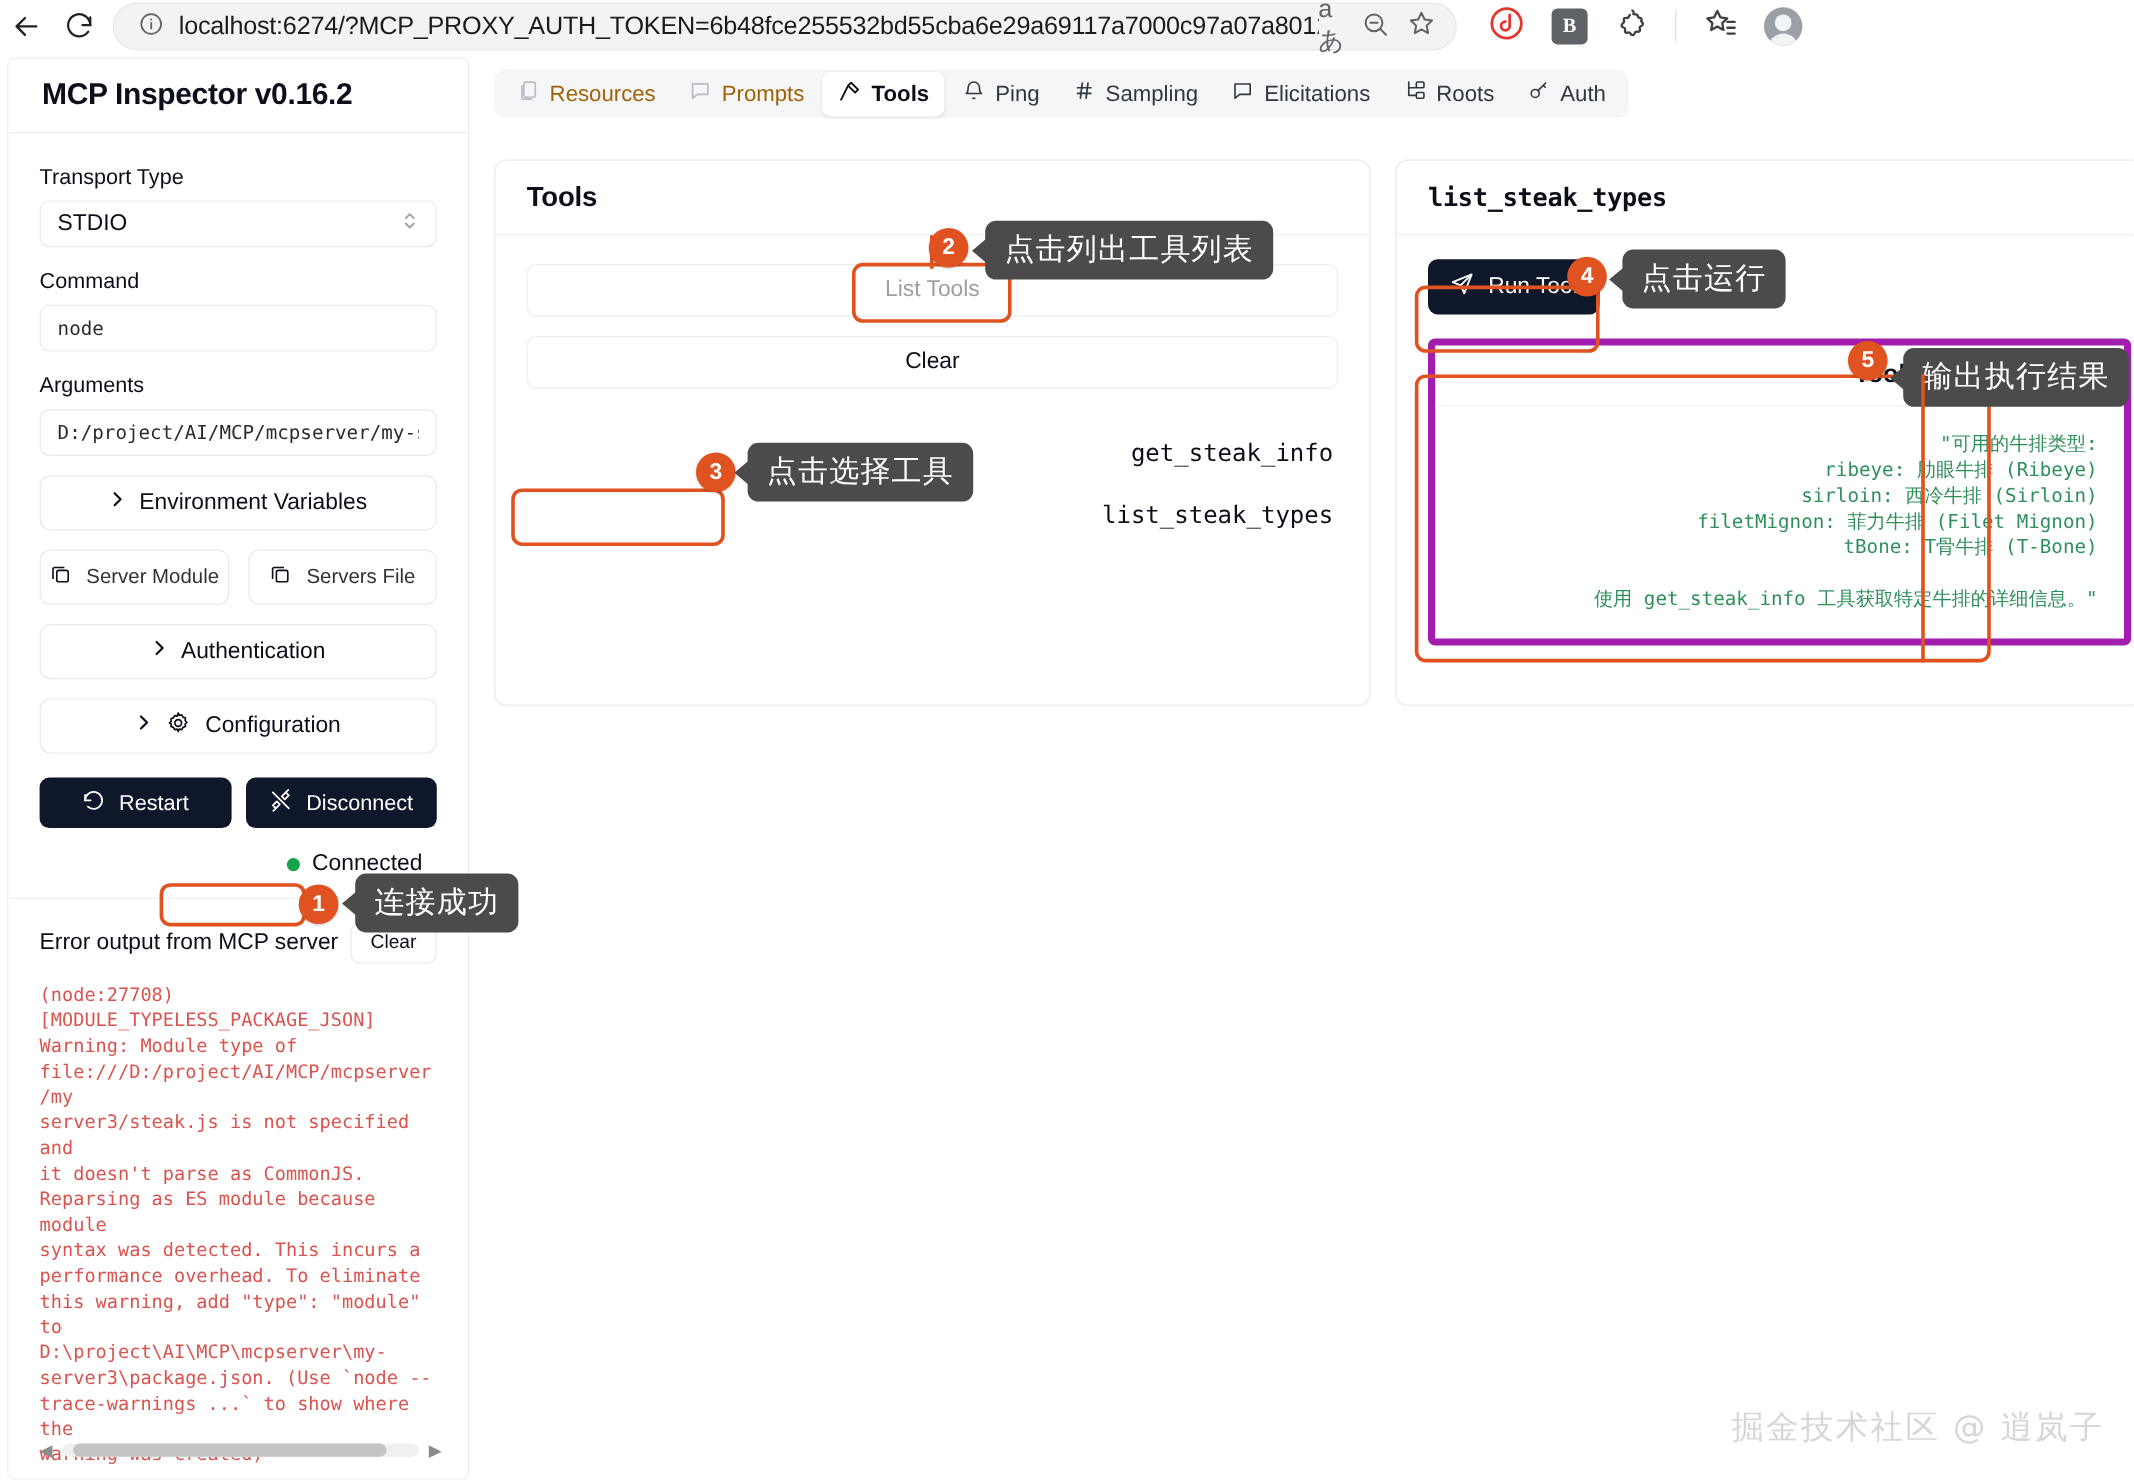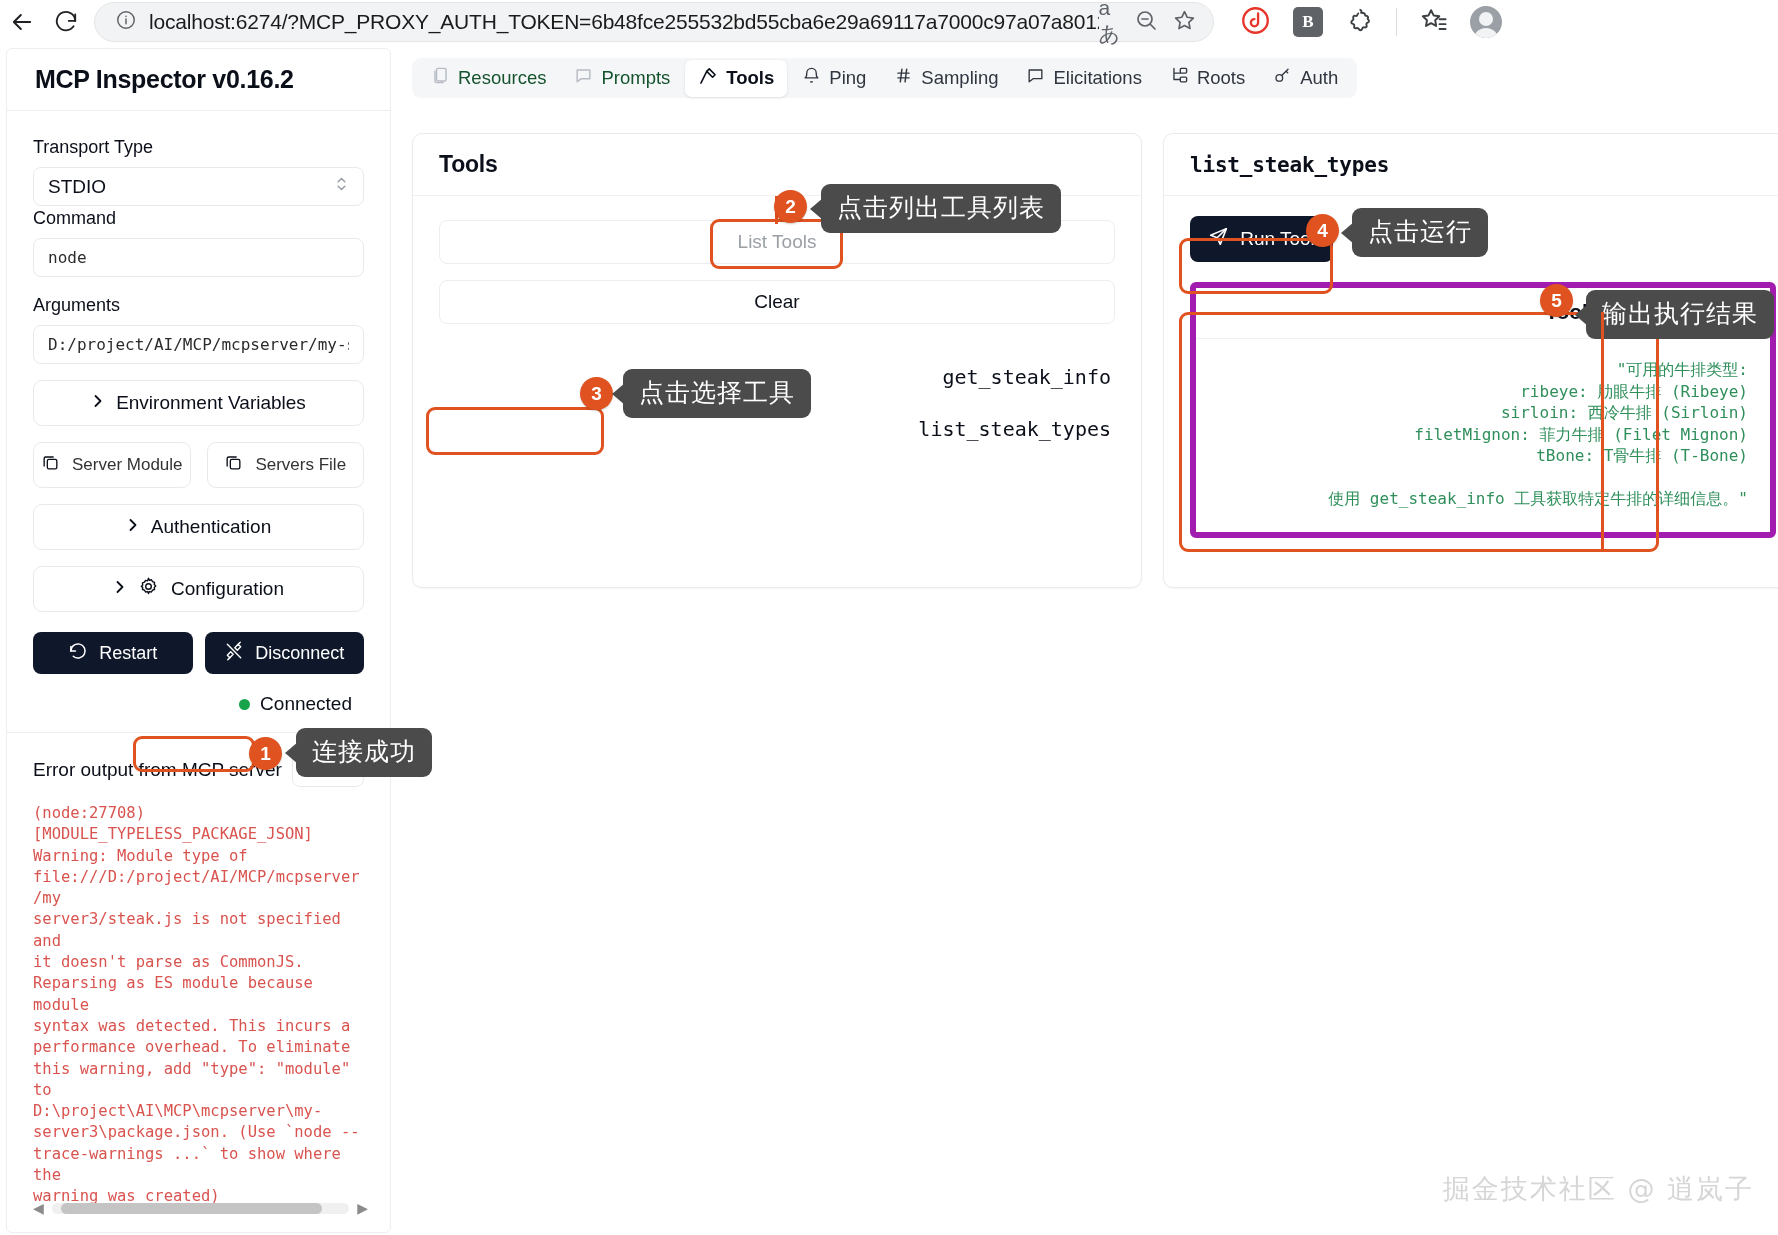--- a/index.html
+++ b/index.html
@@ -113,21 +113,21 @@
   .hscroll .thumb { position: absolute; left: 3%; top: 0; width: 88%; height: 11px; background: #c4c4c4; border-radius: 6px; }
 
   
   .tabbar {
     position: absolute; left: 412px; top: 58px; height: 40px;
     background: #f5f6f8; border-radius: 9px; display: flex; align-items: center;
     padding: 4px 6px; gap: 2px;
   }
   .tab {
     display: flex; align-items: center; gap: 8px; padding: 6px 13px;
-    font-size: 18.5px; color: #14532d; border-radius: 7px; white-space: nowrap;
+    font-size: 18.5px; color: #a16207; border-radius: 7px; white-space: nowrap;
   }
   .tab.enabled { color: #30363f; }
   .tab.active { background: #ffffff; color: #0b0f19; font-weight: 600; box-shadow: 0 1px 3px rgba(0,0,0,.10); }
 
   
   .panel {
     position: absolute; background: #fff; border: 1px solid #e9ebee; border-radius: 10px;
     box-shadow: 0 1px 2px rgba(16,24,40,.04);
   }
   #tools-panel { left: 412px; top: 133px; width: 730px; height: 455px; }
@@ -264,21 +264,21 @@
       <div class="field-label">Transport Type</div>
       <div class="input-box select">
         <span class="val">STDIO</span>
         <span>
           <svg width="15" height="20" viewBox="0 0 12 18" fill="none" stroke="#9aa0a6" stroke-width="1.4" stroke-linecap="round" stroke-linejoin="round">
               <path d="M3 7l3-3 3 3M3 11l3 3 3-3"></path>
             </svg>
         </span>
       </div>
 
-      <div class="field-label" style="margin-top:2px;">Command</div>
+      <div class="field-label" style="margin-top:18px;">Command</div>
       <div class="input-box">
         <span class="mono">node</span>
       </div>
 
       <div class="field-label" style="margin-top:18px;">Arguments</div>
       <div class="input-box">
         <span class="mono">D:/project/AI/MCP/mcpserver/my-serv</span>
       </div>
 
       <div class="row-btn">

